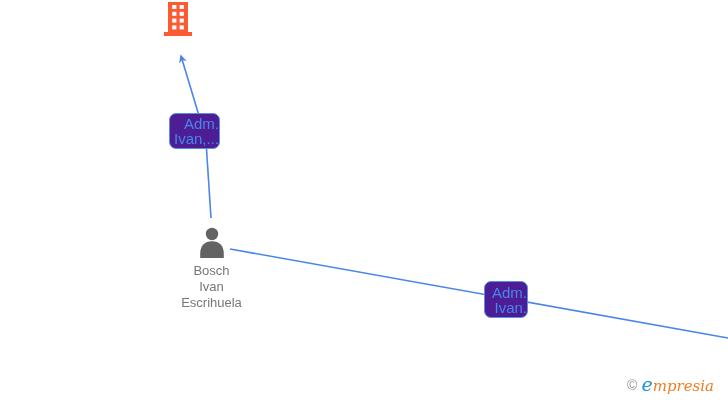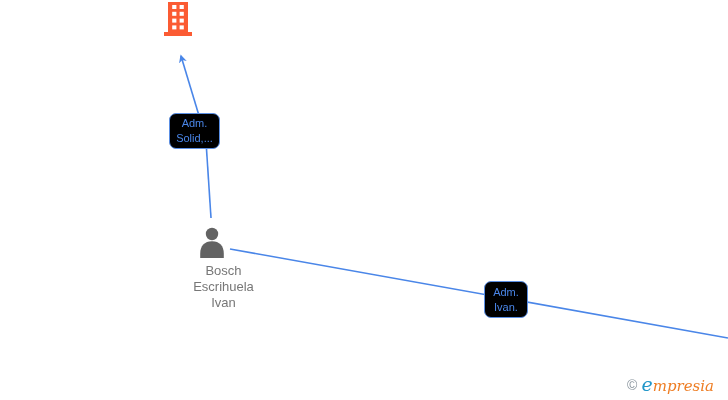--- a/index.html
+++ b/index.html
@@ -15,43 +15,44 @@
     position: absolute;
     left: 0; top: 0;
     width: 728px; height: 400px;
     z-index: 1;
   }
   .node-icon { position: absolute; z-index: 2; cursor: pointer; }
   #company-node { left: 163px; top: 2px; width: 30px; height: 34px; }
   #person-node { left: 196px; top: 227px; width: 32px; height: 32px; }
   .person-name {
     position: absolute;
-    left: 158px; top: 263px;
+    left: 146px; top: 263px;
     width: 131px;
     text-align: center;
     font-size: 13px;
     line-height: 16px;
     color: #777777;
     z-index: 2;
   }
   .edge-label {
     position: absolute;
     z-index: 3;
-    background: #000000;
+    background: #4c1d95;
     border: 1.5px solid #5b8fe4;
     border-radius: 7px;
     color: #4a86e8;
-    font-size: 11px;
+    font-size: 15px;
     line-height: 15px;
     text-align: center;
     display: flex;
     flex-direction: column;
     justify-content: center;
     box-sizing: border-box;
     cursor: pointer;
+    align-items: flex-end;
   }
   #label-adm-unico { left: 169px; top: 113px; width: 51px; height: 36px; }
   #label-adm-solid { left: 484px; top: 281px; width: 44px; height: 37px; }
   .brand {
     position: absolute;
     right: 14px; bottom: 5px;
     z-index: 2;
     white-space: nowrap;
     font-family: "DejaVu Serif", serif;
     font-style: italic;
@@ -100,27 +101,27 @@
 
   <div id="person-node" class="node-icon">
     <svg width="32" height="32" viewBox="0 0 32 32" xmlns="http://www.w3.org/2000/svg">
       <circle cx="16" cy="7" r="6.2" fill="#636363"></circle>
       <path d="M16,14.2 C8.5,14.2 4.2,19 4.2,26.5 L4.2,31 L27.8,31 L27.8,26.5 C27.8,19 23.5,14.2 16,14.2 Z" fill="#636363"></path>
     </svg>
   </div>
 
   <div class="person-name">
     <div>Bosch</div>
+    <div>Ivan</div>
     <div>Escrihuela</div>
-    <div>Ivan</div>
   </div>
 
   <div id="label-adm-unico" class="edge-label">
     <span>Adm.</span>
-    <span>Solid,...</span>
+    <span>Ivan,...</span>
   </div>
 
   <div id="label-adm-solid" class="edge-label">
     <span>Adm.</span>
     <span>Ivan.</span>
   </div>
 
   <div class="brand">
     <span class="copy">©</span><span class="b-e">e</span><span class="b-rest">mpresia</span>
   </div>

